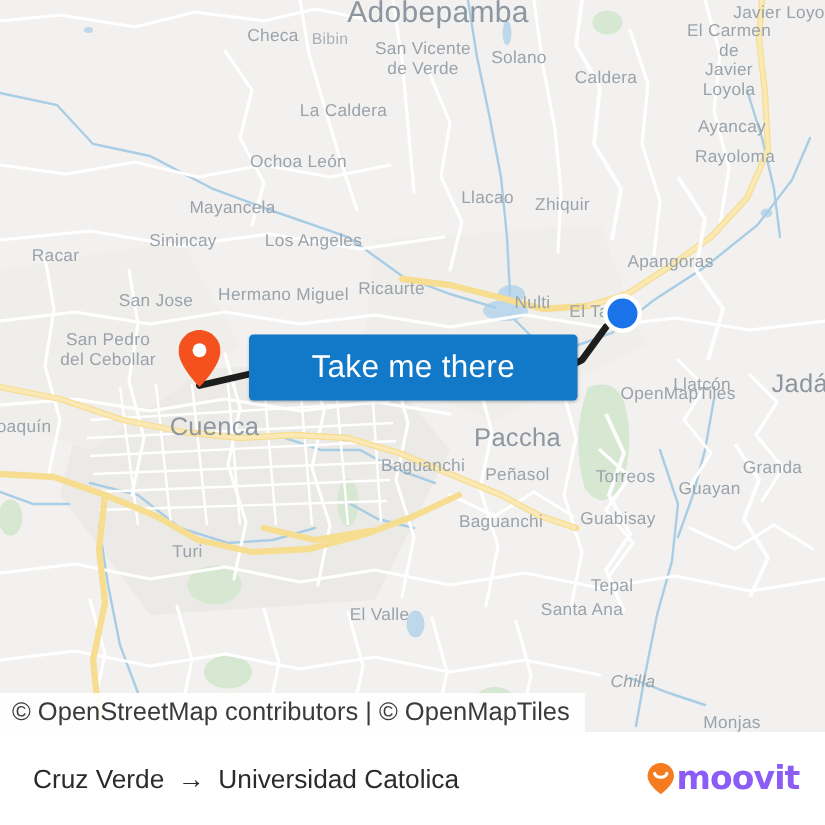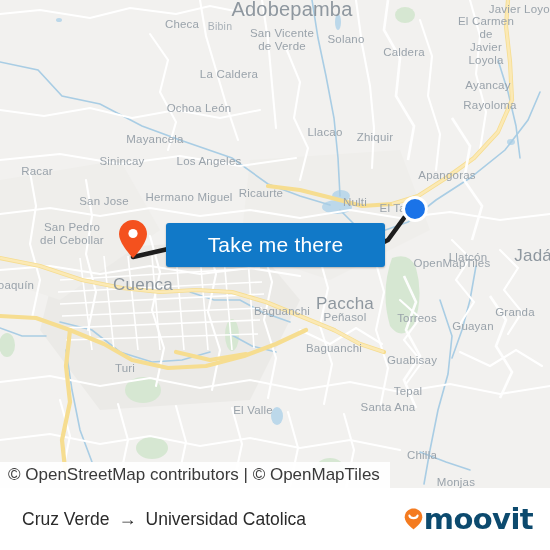--- a/index.html
+++ b/index.html
@@ -80,21 +80,21 @@
     display:flex;align-items:center;
     font-size:17.5px;color:#2b2b2b;
   }
   .route-text .arrow{margin:0 9px 0 9px;font-size:18px;color:#2b2b2b;}
 
   .brand{
     position:absolute;right:17px;top:0;height:62px;
     display:flex;align-items:center;gap:1px;
   }
   .brand-word{
-    font-size:29px;font-weight:bold;color:#0c4a6e;letter-spacing:-.6px;
+    font-size:22px;font-weight:bold;color:#8b5cf6;letter-spacing:-.6px;
     font-family:"DejaVu Sans","Liberation Sans",sans-serif;
   }
 </style>
 </head>
 <body>
 
 <div id="app">
 
   <div class="map">
 
@@ -245,35 +245,35 @@
         <div class="mlabel town" style="left: 189px; top: 197px;">Hermano Miguel</div>
         <div class="mlabel town" style="left: 261px; top: 193px;">Ricaurte</div>
         <div class="mlabel town" style="left: 355px; top: 202px;">Nulti</div>
         <div class="mlabel town" style="left: 404px; top: 208px;">El Tablón</div>
         <div class="mlabel town two" style="left: 72px; top: 234px; white-space: pre-line;">San Pedro
 del Cebollar</div>
         <div class="mlabel town" style="left: 468px; top: 229px; margin-top: 28px;">Llatcón</div>
         <div class="mlabel town" style="left: 452px; top: 263px;">OpenMapTiles</div>
         <div class="mlabel city" style="left: 494px; top: 256px; margin-left: 44px;">Jadán</div>
         <div class="mlabel city" style="left: 143px; top: 285px;">Cuenca</div>
-        <div class="mlabel city" style="left: 345px; top: 304px; text-align: right;">Paccha</div>
+        <div class="mlabel city" style="left: 345px; top: 292px; text-align: right;">Paccha</div>
         <div class="mlabel town" style="left: 16px; top: 285px;">oaquín</div>
         <div class="mlabel town" style="left: 282px; top: 311px;">Baguanchi</div>
         <div class="mlabel town" style="left: 345px; top: 317px;">Peñasol</div>
         <div class="mlabel town" style="left: 417px; top: 318px;">Torreos</div>
         <div class="mlabel town" style="left: 473px; top: 326px;">Guayan</div>
         <div class="mlabel town" style="left: 515px; top: 312px;">Granda</div>
         <div class="mlabel town" style="left: 334px; top: 348px;">Baguanchi</div>
-        <div class="mlabel town" style="left: 412px; top: 360px; text-align: right;">Guabisay</div>
+        <div class="mlabel town" style="left: 412px; top: 346px; text-align: right;">Guabisay</div>
         <div class="mlabel town" style="left: 125px; top: 368px;">Turi</div>
         <div class="mlabel town" style="left: 408px; top: 391px;">Tepal</div>
         <div class="mlabel town" style="left: 253px; top: 410px;">El Valle</div>
         <div class="mlabel town" style="left: 388px; top: 407px;">Santa Ana</div>
-        <div class="mlabel town" style="left: 422px; top: 455px;">Chilla</div>
-        <div class="mlabel town" style="left: 456px; top: 482px;">Monjas</div>
+        <div class="mlabel town" style="left: 422px; top: 455px; font-style: italic;">Chilla</div>
+        <div class="mlabel town" style="left: 488px; top: 482px;">Monjas</div>
       </div>
 
     <div class="pin-red" style="left:133px;top:258px;">
       <svg viewBox="0 0 28 38" width="28" height="38">
         <path d="M14 0 C6.3 0 0 6.3 0 14 C0 24 14 38 14 38 C14 38 28 24 28 14 C28 6.3 21.7 0 14 0 Z" fill="#f4511e"></path>
         <circle cx="14" cy="13.5" r="4.6" fill="#ffffff"></circle>
       </svg>
     </div>
 
     <div class="dot-blue" style="left:415px;top:209px;"></div>

